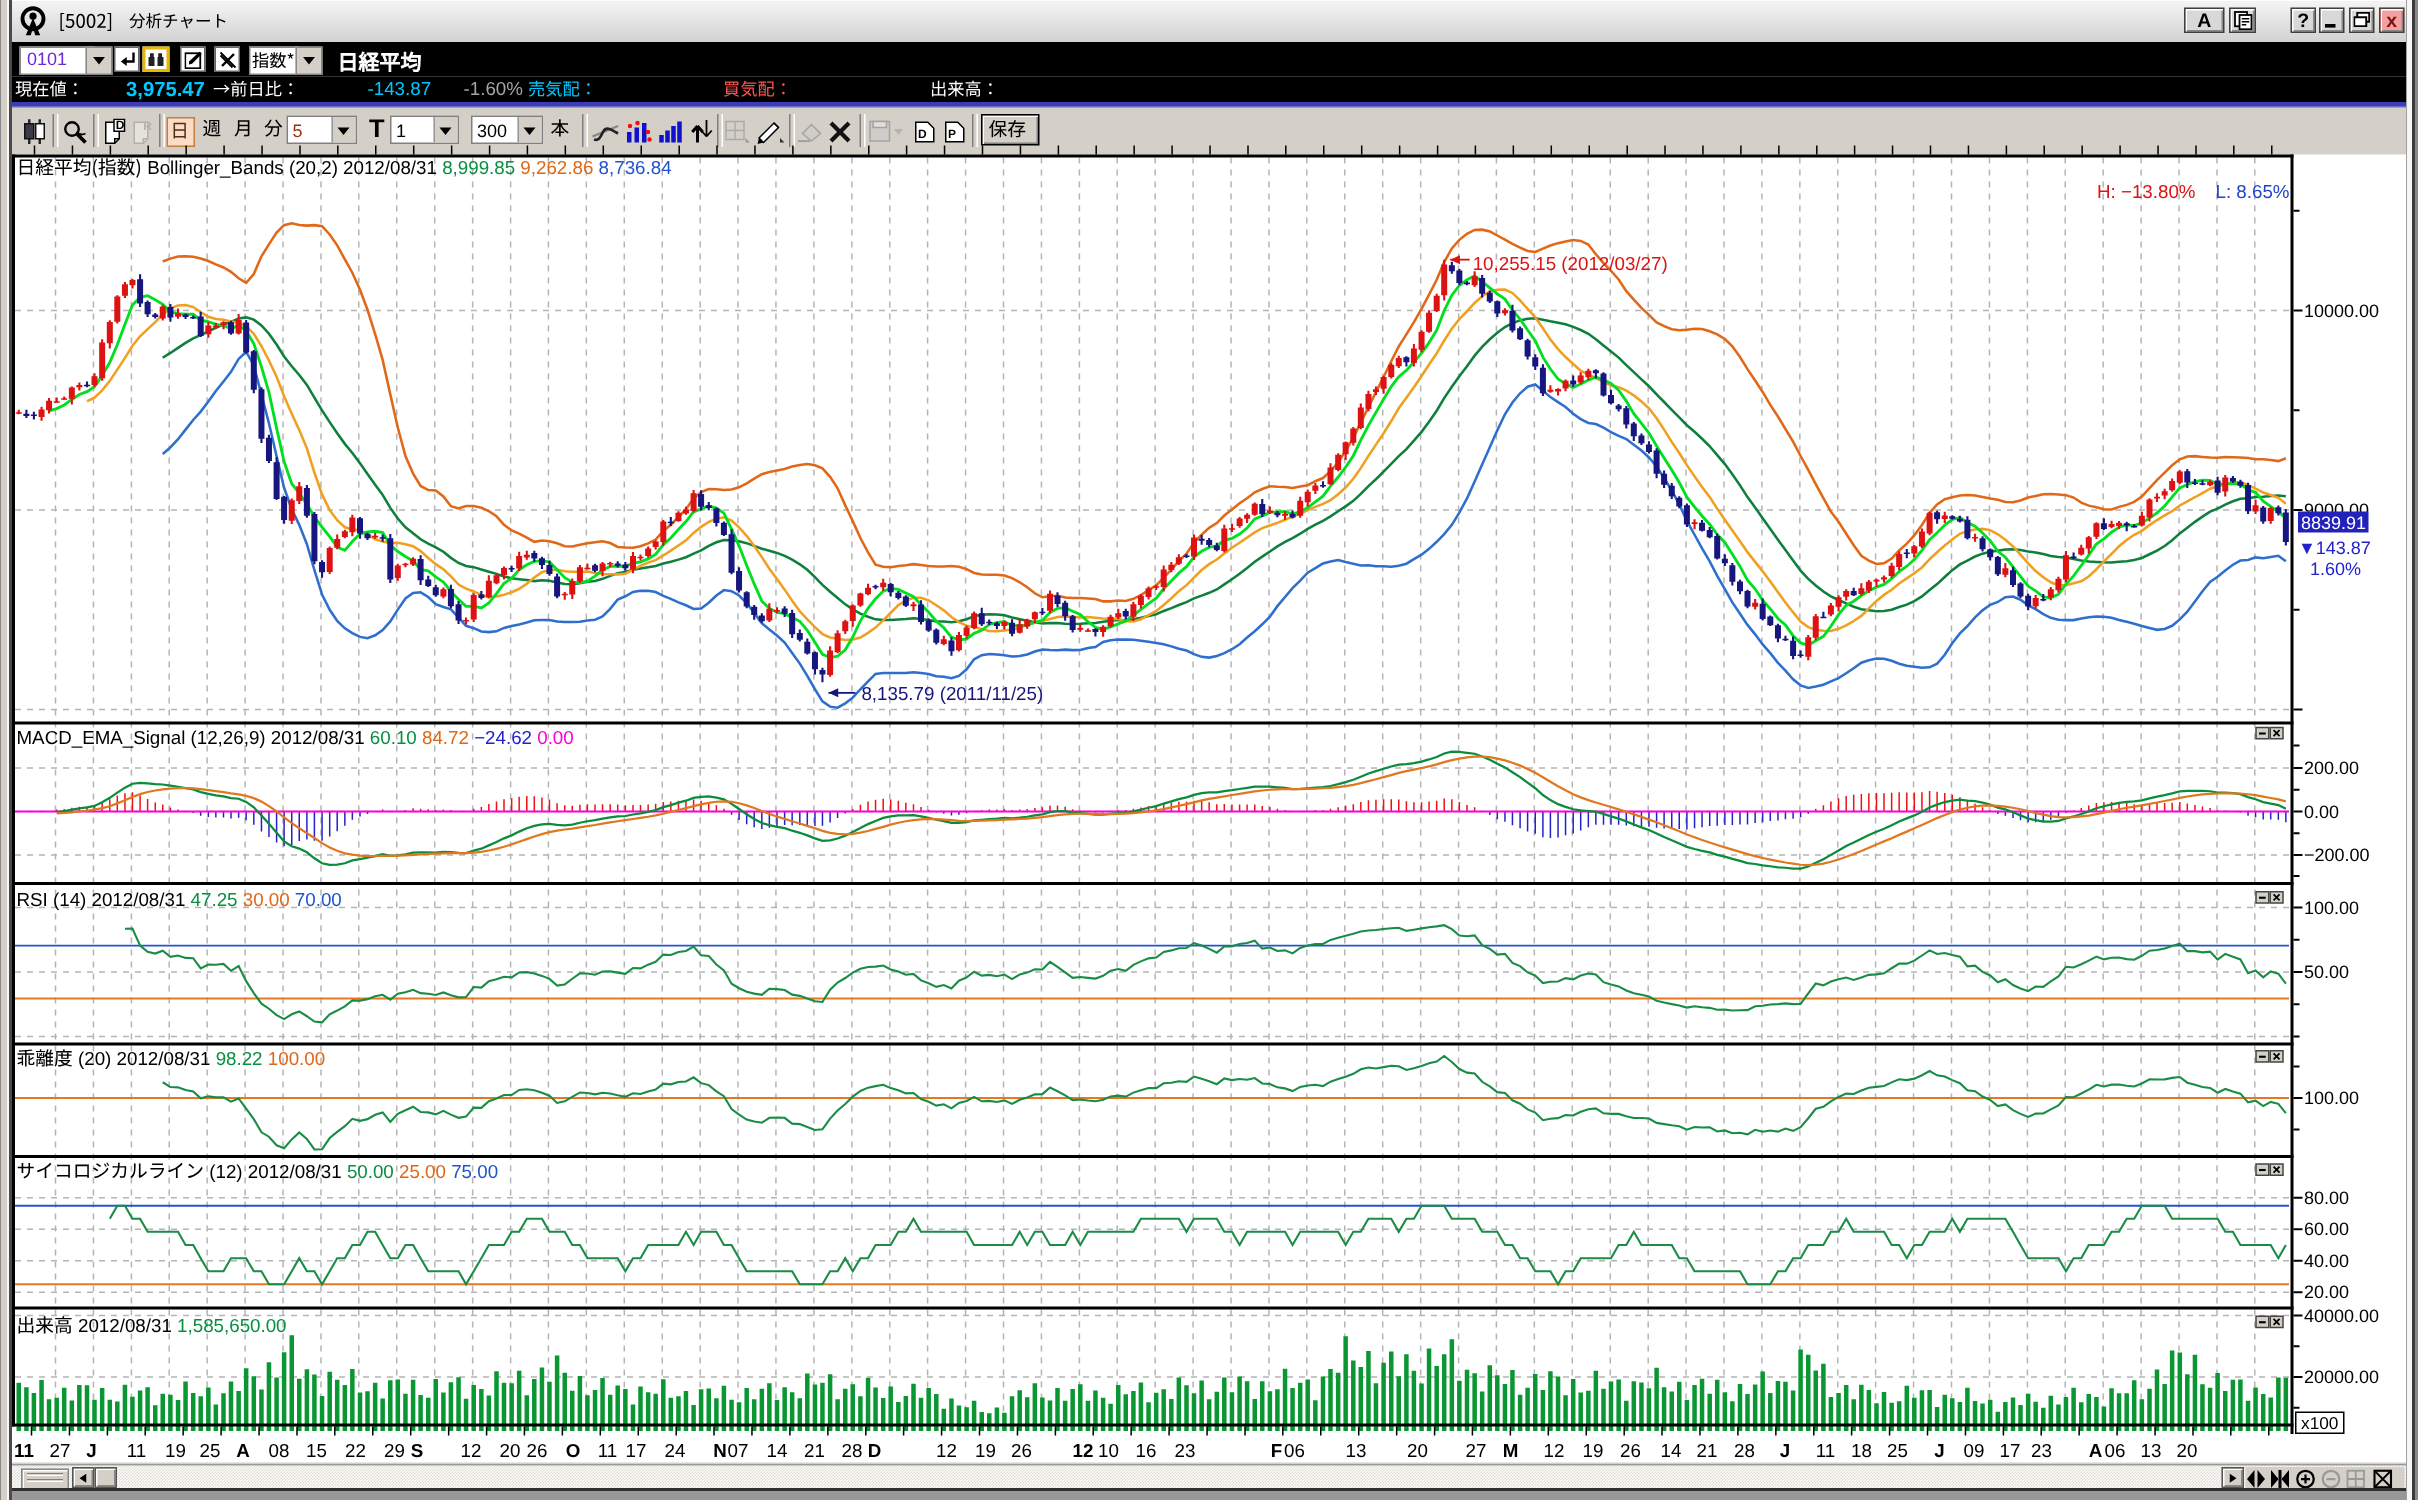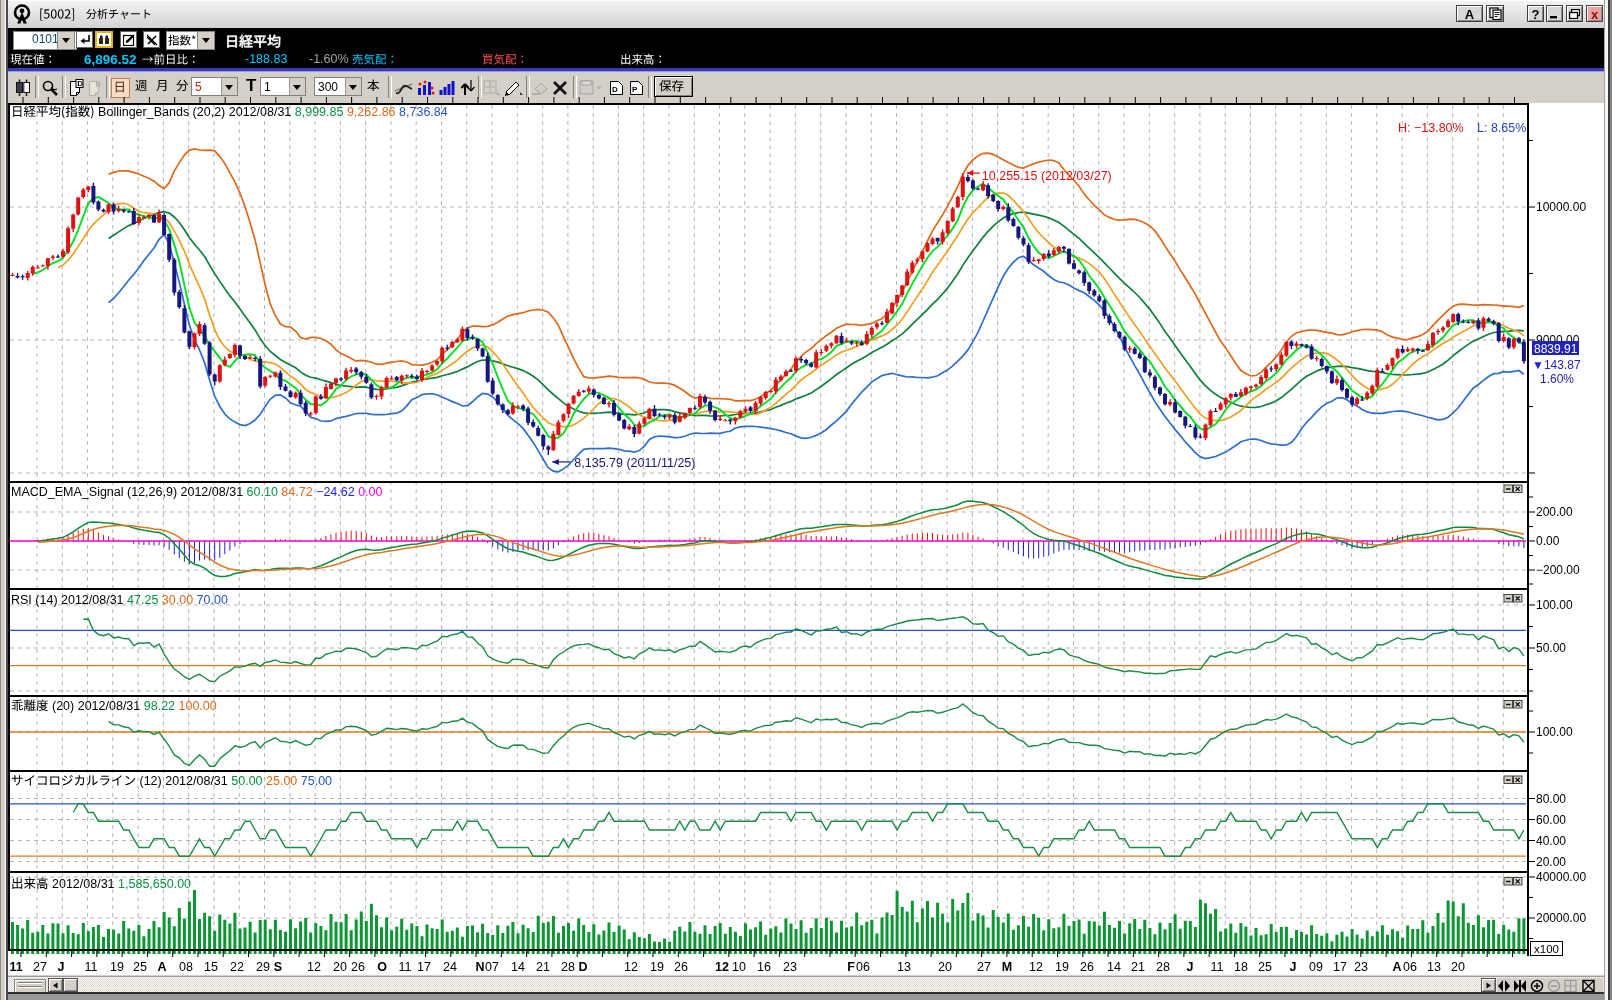--- a/index.html
+++ b/index.html
@@ -48,21 +48,21 @@
       </svg></div>
   <div class="tbtn" style="left:1566px;width:17px">
     <svg width="11" height="10" viewBox="0 0 11 10">
         <rect x="2.5" y="0.5" width="8" height="6" fill="#fff" stroke="#000" stroke-width="1.3"></rect>
         <rect x="0.5" y="3.5" width="8" height="6" fill="#fff" stroke="#000" stroke-width="1.3"></rect>
       </svg>
   </div>
   <div class="tbtn" style="left:1586px;width:17px;background:#f4a0a0"><b style="font-size:13px;color:#801010">x</b></div>
 </div>
 <div class="bar2">
-  <div style="position:absolute;left:13px;top:3px;width:44px;height:17px;background:#fff;border:1px solid #888;color:#0c4a6e;font-size:12px;padding-left:18px">0101</div>
+  <div style="position:absolute;left:13px;top:3px;width:44px;height:17px;background:#fff;border:1px solid #888;color:#6d28d9;font-size:12px;padding-left:4px">0101</div>
   <div class="dbtn" style="left:57px;top:3px"></div>
   <div class="sbtn" style="left:76px">
       <svg width="12" height="12" viewBox="0 0 12 12">
         <path d="M10 1 v6 H3" fill="none" stroke="#000" stroke-width="1.6"></path>
         <path d="M5.5 4 L1.5 7 L5.5 10 Z" fill="#000"></path>
       </svg>
     </div>
   <div class="sbtn" style="left:95px;width:18px;border:2px solid #e8b800">
       <svg width="12" height="12" viewBox="0 0 12 12">
         <rect x="1" y="4" width="4" height="6" fill="#222"></rect>
@@ -82,23 +82,23 @@
         <path d="M1 1 L11 11 M1 3 L9 11" stroke="#000" stroke-width="1.2"></path>
         <path d="M2 10 L10 2" stroke="#000" stroke-width="1.6"></path>
       </svg>
     </div>
   <div style="position:absolute;left:166px;top:3px;width:31px;height:17px;background:#fff;border:1px solid #888"></div>
   <div class="dbtn" style="left:197px;top:3px"></div>
 
 </div>
 <div class="bar3">
 
-  <b style="left:84px;color:#00c8ff;font-size:13.5px">6,896.52</b>
-
-  <span style="left:245px;color:#00c8ff">-188.83</span>
+  <b style="left:84px;color:#00c8ff;font-size:13.5px">3,975.47</b>
+
+  <span style="left:245px;color:#00c8ff">-143.87</span>
   <span style="left:309px;color:#a3a3a3">-1.60%</span>
 
 </div>
 <div class="blueline"></div>
 <div class="toolbar">
   <div class="grip"></div>
   <div class="ticon" style="left:13px;width:19px">
       <svg width="18" height="18" viewBox="0 0 18 18">
         <path d="M5.5 0.5v4M5.5 13v4M12.5 0.5v4M12.5 13v4" stroke="#222" stroke-width="1.6"></path>
         <rect x="2.5" y="3.5" width="6" height="10" fill="#3a3a4a" stroke="#111"></rect>

